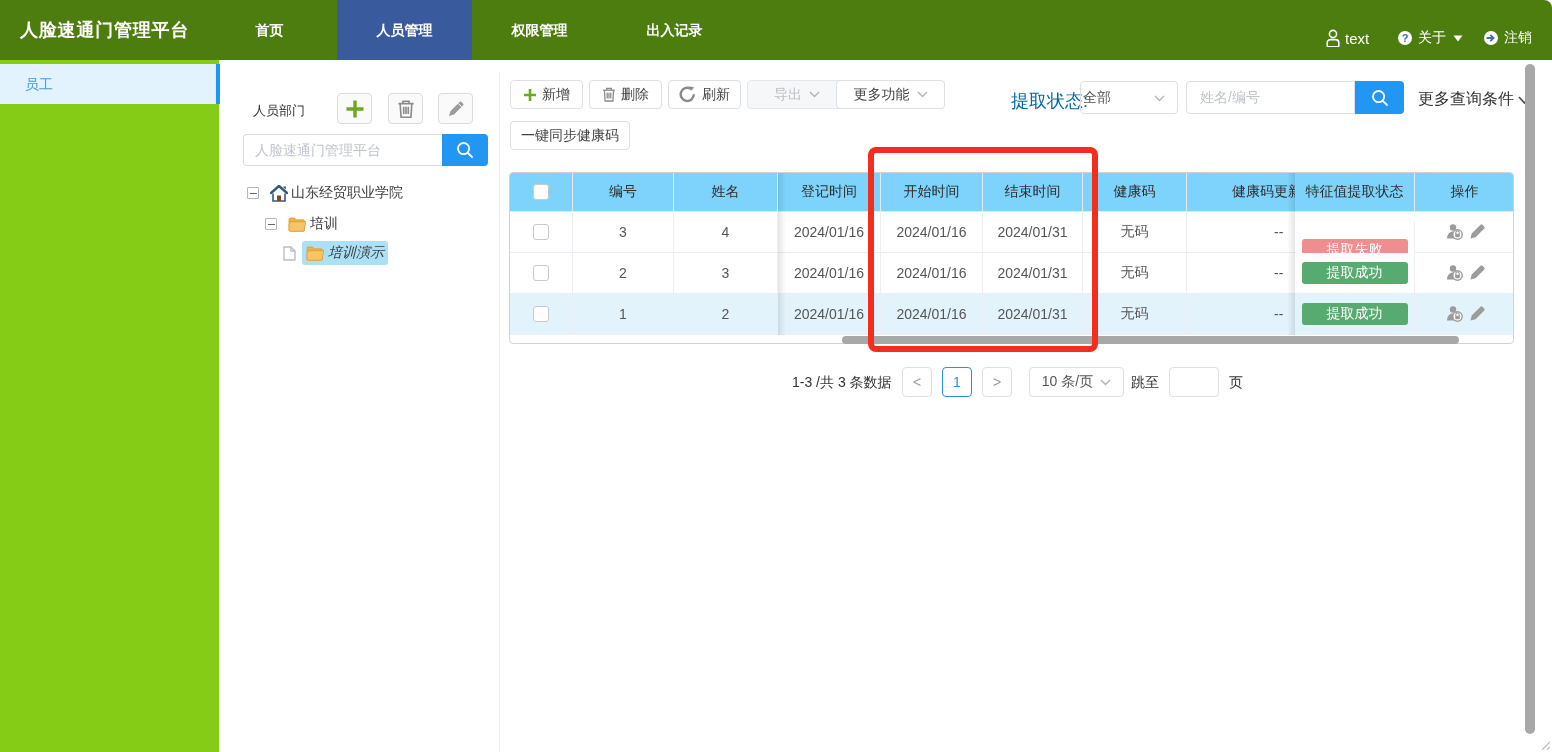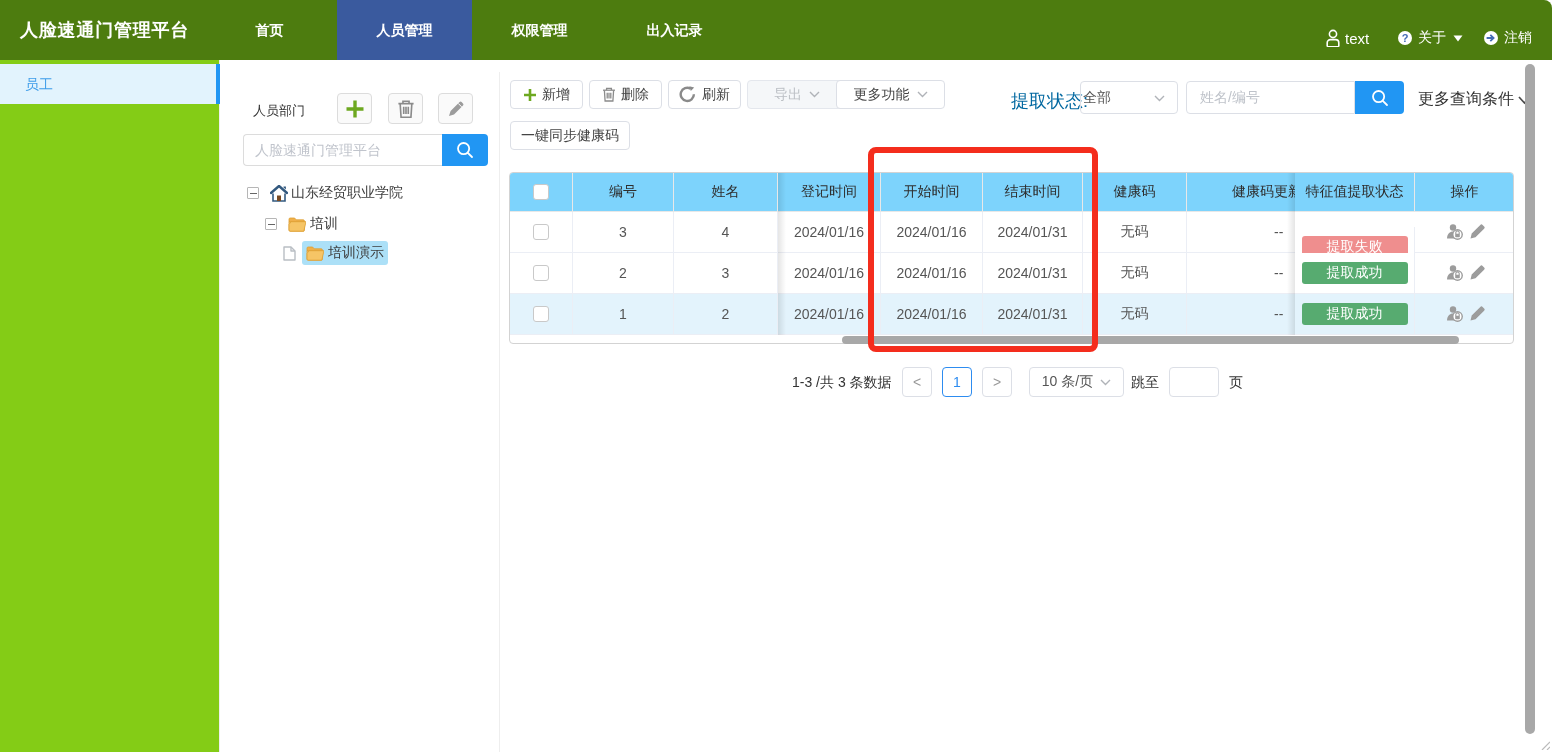--- a/index.html
+++ b/index.html
@@ -146,21 +146,21 @@
         <path d="M1 2.2 a1.2 1.2 0 0 1 1.2 -1.2 h4.4 l1.6 1.8 h7 a1.2 1.2 0 0 1 1.2 1.2 v1.2 h-15.4z" fill="#f0b04a" stroke="#dd9f33" stroke-width="0.8"></path>
         <path d="M1 5 h15.4 v8 a1.2 1.2 0 0 1 -1.2 1.2 h-13 a1.2 1.2 0 0 1 -1.2 -1.2z" fill="#fbd089" stroke="#dd9f33" stroke-width="0.8"></path>
         <path d="M1 7.5 l2 -2.8 h15 l-2.2 9.5 h-13.6 a1.2 1.2 0 0 1 -1.2 -1.2z" fill="#f6c566" stroke="#dd9f33" stroke-width="0.8"></path>
       </svg>培训</div>
   <div class="trow" style="left:63px; top:169px;">
       <svg width="13" height="15" viewBox="0 0 13 15">
         <path d="M1 1 h7 l4 4 v9 h-11z" fill="#fff" stroke="#b9bec4" stroke-width="1.4" stroke-linejoin="round"></path>
         <path d="M8 1 v4 h4" fill="none" stroke="#b9bec4" stroke-width="1.4" stroke-linejoin="round"></path>
       </svg>
     </div>
-  <div class="trow" style="left:82px; top:169px; background:#ace0f7; border-radius:3px; padding:0 4px;"><svg width="18" height="15" viewBox="0 0 18 15" style="margin-right:4px">
+  <div class="trow" style="left:82px; top:169px; background:#ace0f7; border-radius:3px; padding:0 4px;font-style:italic;"><svg width="18" height="15" viewBox="0 0 18 15" style="margin-right:4px">
         <path d="M1 2.2 a1.2 1.2 0 0 1 1.2 -1.2 h4.4 l1.6 1.8 h7 a1.2 1.2 0 0 1 1.2 1.2 v1.2 h-15.4z" fill="#f0b04a" stroke="#dd9f33" stroke-width="0.8"></path>
         <path d="M1 5 h15.4 v8 a1.2 1.2 0 0 1 -1.2 1.2 h-13 a1.2 1.2 0 0 1 -1.2 -1.2z" fill="#fbd089" stroke="#dd9f33" stroke-width="0.8"></path>
         <path d="M1 7.5 l2 -2.8 h15 l-2.2 9.5 h-13.6 a1.2 1.2 0 0 1 -1.2 -1.2z" fill="#f6c566" stroke="#dd9f33" stroke-width="0.8"></path>
       </svg>培训演示</div>
 </div>
 
 <div id="main">
 
   <div class="btn" style="left:510px; top:80px; width:73px;"><svg width="14" height="14" viewBox="0 0 14 14" style="margin-right:5px">
         <path d="M7 1 v12 M1 7 h12" stroke="#6da820" stroke-width="2.6"></path>
@@ -251,21 +251,21 @@
     <div class="cell hl" style="left:473px; width:100px; top:121px;">2024/01/31</div>
     <div class="cell hl" style="left:573px; width:104px; top:121px;">无码</div>
     <div class="cell hl" style="left:677px; width:108px; top:121px; border-right:none; justify-content:flex-start; overflow:visible;">
         <span style="position:absolute; left:87px;">--</span>
       </div>
 
     <div class="abs" style="left:268px; top:0; width:8px; height:162px; background:linear-gradient(to right, rgba(0,0,0,0.10), rgba(0,0,0,0)); z-index:3;"></div>
 
     <div class="hcell" style="left:785px; width:120px; z-index:4;">特征值提取状态</div>
     <div class="hcell" style="left:905px; width:99px; border-right:none; z-index:4;">操作</div>
-    <div class="cell" style="left:785px; width:120px; top:54px; z-index:4;">
+    <div class="cell" style="left:785px; width:120px; top:48px; z-index:4;align-items:flex-end;">
         <span class="badge fail">提取失败</span>
       </div>
     <div class="cell" style="left:905px; width:99px; top:39px; border-right:none; z-index:4;">
         <svg width="40" height="18" viewBox="0 0 40 18">
           <g fill="#9c9c9c">
             <circle cx="8" cy="4.5" r="3.2"></circle>
             <path d="M2 15.5 c0 -4.5 3 -7 6 -7 c3 0 6 2.5 6 7 z"></path>
           </g>
           <circle cx="12.5" cy="11.5" r="5.4" fill="#9c9c9c"></circle>
           <circle cx="12.5" cy="11.5" r="4" fill="#fff"></circle>

